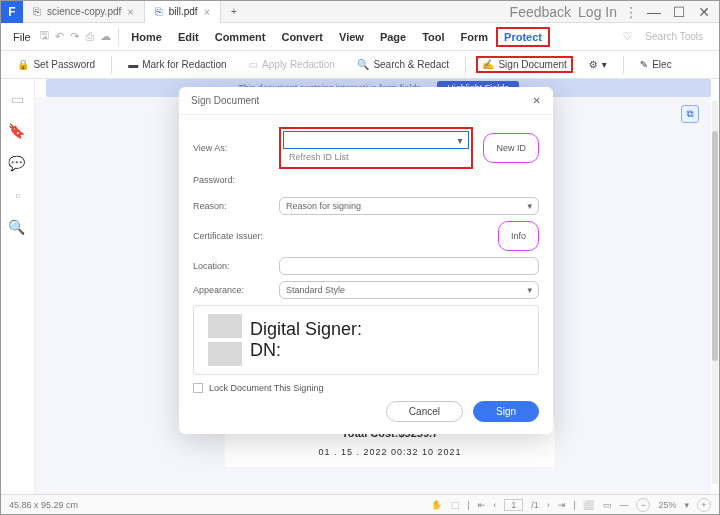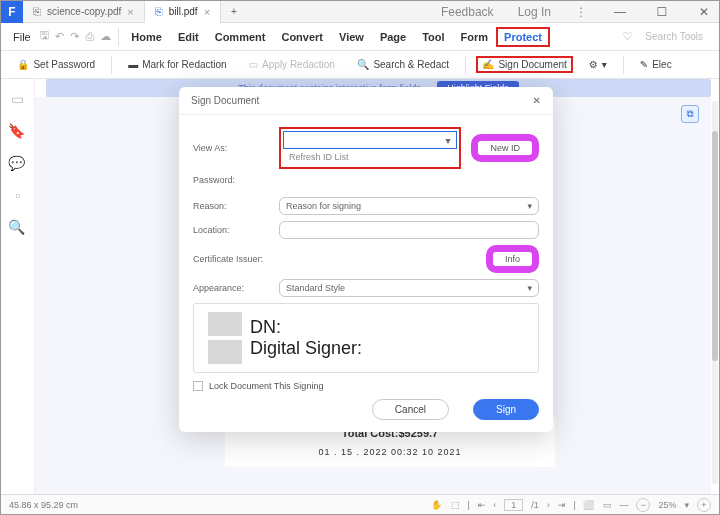--- a/index.html
+++ b/index.html
@@ -3,21 +3,21 @@
 <meta charset="utf-8">
 <style>
 *{box-sizing:border-box;margin:0;padding:0;font-family:-apple-system,BlinkMacSystemFont,"Segoe UI",Arial,sans-serif}
 body{width:720px;height:515px;background:#fff;border:1px solid #999;overflow:hidden;position:relative;font-size:11px;color:#333}
 .titlebar{height:22px;display:flex;align-items:center;background:#f5f5f5;border-bottom:1px solid #ddd}
 .app-icon{width:22px;height:22px;background:#2968e6;display:flex;align-items:center;justify-content:center;color:#fff;font-weight:bold;font-size:12px}
 .tab{display:flex;align-items:center;padding:0 10px;height:22px;gap:6px;border-right:1px solid #ddd;font-size:10px;color:#666}
 .tab.active{background:#fff;color:#333}
 .tab .close{color:#999;font-size:11px;cursor:pointer}
 .titlebar .spacer{flex:1}
-.titlebar .right{display:flex;align-items:center;gap:24px;padding-right:6px;color:#888;font-size:12px}
+.titlebar .right{display:flex;align-items:center;gap:7px;padding-right:6px;color:#888;font-size:14px}
 .win-btn{width:18px;text-align:center;color:#666}
 .menubar{height:28px;display:flex;align-items:center;padding:0 6px;border-bottom:1px solid #e5e5e5;font-size:11px}
 .menubar .file{color:#333;padding:0 6px}
 .qicon{color:#aaa;padding:0 3px;font-size:11px}
 .menubar .sep{width:1px;height:18px;background:#e0e0e0;margin:0 4px}
 .menubar .mitem{padding:4px 8px;font-weight:600;color:#333;cursor:pointer}
 .menubar .mitem.active{border:2px solid #d22;padding:2px 6px;color:#2968e6}
 .menubar .spacer{flex:1}
 .menubar .search{color:#bbb;font-size:10px;padding:0 10px}
 .toolbar{height:28px;display:flex;align-items:center;gap:10px;padding:0 10px;border-bottom:1px solid #e5e5e5;font-size:10px;color:#444}
@@ -34,26 +34,26 @@
 .doc .date{text-align:center;font-size:9px;letter-spacing:1px;color:#333}
 .dialog{position:absolute;left:178px;top:86px;width:374px;background:#fff;border-radius:6px;box-shadow:0 6px 30px rgba(0,0,0,.18);padding:0;font-size:10px}
 .dhdr{display:flex;justify-content:space-between;align-items:center;padding:8px 12px;border-bottom:1px solid #eee;color:#666}
 .dbody{padding:6px 14px 12px 14px}
 .frow{display:flex;align-items:center;gap:10px;margin:6px 0}
 .frow label{width:76px;color:#666;font-size:9px}
 .frow .field{flex:1;height:18px;border:1px solid #c8c8c8;border-radius:6px;padding:0 6px;display:flex;align-items:center;justify-content:space-between;color:#666;font-size:9px;background:#fff}
 .signas-box{border:2px solid #d22;padding:2px;flex:1}
 .signas-box .combo{height:18px;border:1px solid #2968e6;display:flex;align-items:center;justify-content:flex-end;padding:0 6px;color:#666}
 .signas-box .refresh{padding:3px 6px;color:#888;font-size:9px}
-.pill{border:7px solid #d946ef;border-radius:10px;padding:2px 12px;font-size:9px;color:#555;background:#fff;cursor:pointer}
+.pill{border:1px solid #d946ef;border-radius:10px;padding:9px 12px;font-size:9px;color:#555;background:#fff;cursor:pointer}
 .preview{margin-top:6px;height:70px;border:1px solid #ddd;border-radius:3px;display:flex;align-items:center;padding:6px 14px;gap:8px}
 .preview .ph{width:34px;height:24px;background:#d8d8d8}
 .preview .txt{font-size:18px;font-family:Georgia,serif;color:#222;line-height:1.15}
 .chk{display:flex;align-items:center;gap:6px;margin:8px 0;color:#555;font-size:9px}
-.dbtns{display:flex;justify-content:flex-end;gap:24px;margin-top:4px}
+.dbtns{display:flex;justify-content:flex-end;gap:10px;margin-top:4px}
 .btn{border-radius:11px;padding:4px 22px;font-size:10px;cursor:pointer;border:1px solid #c8c8c8;background:#fff;color:#444}
 .btn.primary{background:#3a76f0;color:#fff;border-color:#3a76f0}
 .status{position:absolute;left:0;right:0;bottom:0;height:20px;border-top:1px solid #ddd;display:flex;align-items:center;padding:0 8px;font-size:9px;color:#777;background:#fafafa}
 .status .spacer{flex:1}
 .status .ctrls{display:flex;align-items:center;gap:8px;color:#888}
 .status .pgbox{border:1px solid #ccc;padding:0 6px;font-size:9px}
 .rscroll{position:absolute;right:1px;top:100px;bottom:30px;width:6px;background:#f0f0f0}
 .rscroll .thumb{position:absolute;left:0;right:0;top:30px;height:230px;background:#c7c7c7;border-radius:3px}
 .floaticon{position:absolute;right:20px;top:104px;width:18px;height:18px;border:1px solid #8bb1ec;border-radius:3px;background:#e8f1fe;color:#2968e6;font-size:10px;display:flex;align-items:center;justify-content:center}
 </style>
@@ -191,43 +191,43 @@
       <label>Password:</label>
     </div>
     <div class="frow" style="margin-top:12px">
       <label>Reason:</label>
       <div class="field">
           <span>Reason for signing</span>
           <span>▾</span>
         </div>
     </div>
     <div class="frow">
-      <label>Location:</label>
-      <div class="field"></div>
-    </div>
-    <div class="frow">
       <label>Certificate Issuer:</label>
       <div style="flex:1"></div>
       <span class="pill">Info</span>
+    </div>
+    <div class="frow">
+      <label>Location:</label>
+      <div class="field"></div>
     </div>
     <div class="frow" style="">
       <label>Appearance:</label>
       <div class="field">
           <span>Standard Style</span>
           <span>▾</span>
         </div>
     </div>
     <div class="preview">
       <div style="display:flex;flex-direction:column;gap:4px">
           <div class="ph"></div>
           <div class="ph"></div>
         </div>
       <div class="txt">
+          <div>Digital Signer:</div>
           <div>DN:</div>
-          <div>Digital Signer:</div>
         </div>
     </div>
     <div class="chk">
       <span style="width:10px;height:10px;border:1px solid #bbb;display:inline-block"></span>
       <span>Lock Document This Signing</span>
     </div>
     <div class="dbtns">
       <div class="btn">Cancel</div>
       <div class="btn primary">Sign</div>
     </div>

